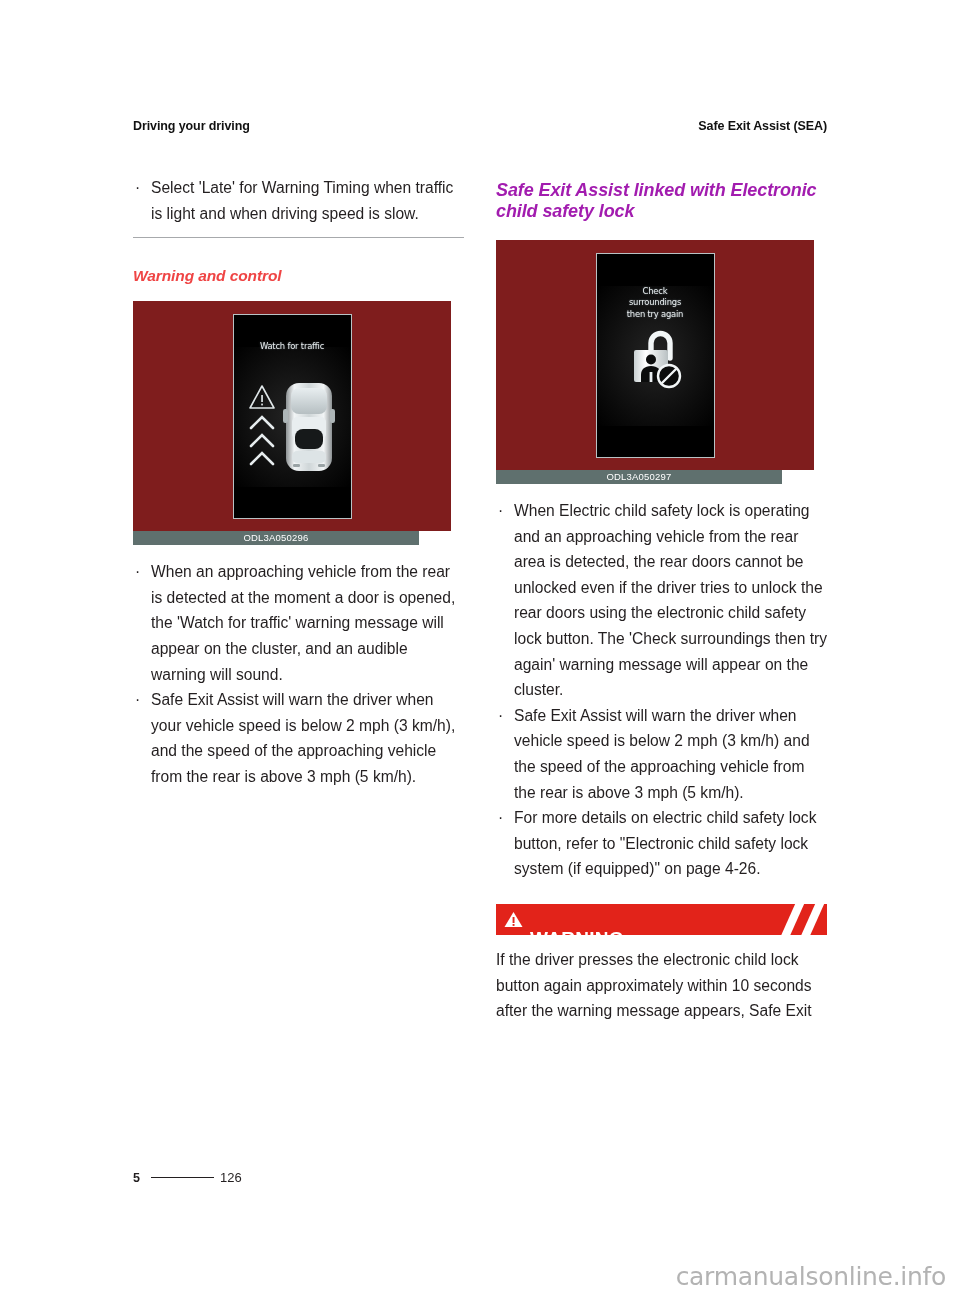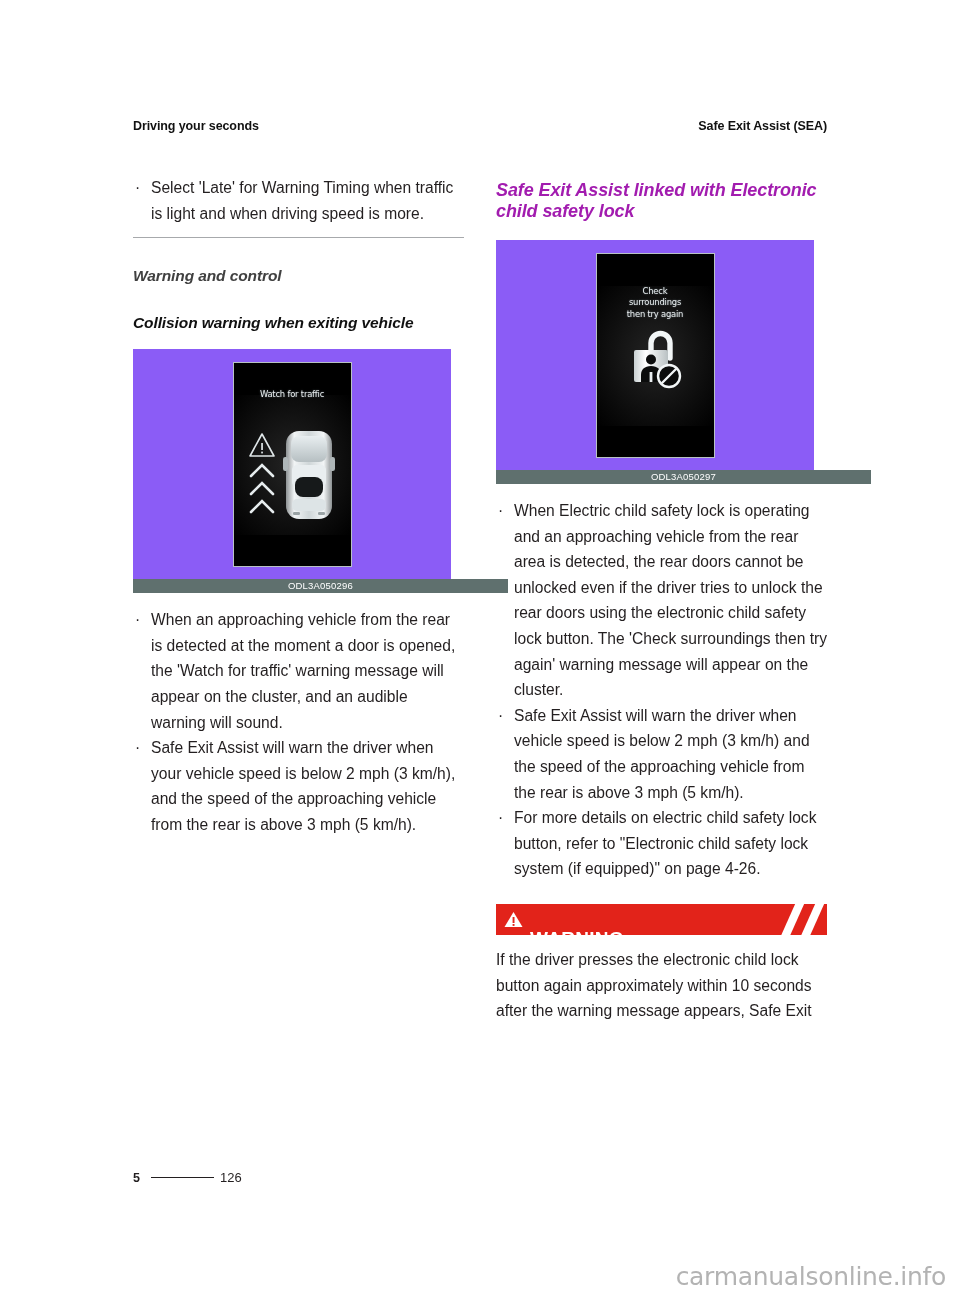--- a/index.html
+++ b/index.html
@@ -85,21 +85,21 @@
     font-size: 16.5px;
     font-weight: bold;
     color: #111;
     margin: 31px 0 0 0;
     letter-spacing: -0.15px;
   }
   .h-sub {
     font-size: 15.5px;
     font-weight: bold;
     font-style: italic;
-    color: #404040;
+    color: #ef4444;
     margin: 29px 0 0 0;
     letter-spacing: -0.1px;
   }
   .h-sub2 {
     font-size: 15.5px;
     font-weight: bold;
     font-style: italic;
     color: #111;
     margin: 27px 0 0 0;
     line-height: 21px;
@@ -116,28 +116,28 @@
   }
 
   
   .figure {
     margin-top: 16px;
     width: 318px;
   }
   .figure-img {
     width: 318px;
     height: 230px;
-    background: #8b5cf6;
+    background: #7f1d1d;
     position: relative;
     display: flex;
     align-items: center;
     justify-content: center;
   }
   .figure-caption {
-    width: 375px;
+    width: 286px;
     height: 14px;
     background: #5f706e;
     color: #ffffff;
     font-size: 9.5px;
     line-height: 14px;
     text-align: center;
     letter-spacing: 0.2px;
   }
 
   
@@ -264,39 +264,38 @@
     font-family: "DejaVu Sans", sans-serif;
     letter-spacing: -0.3px;
   }
 </style>
 </head>
 <body>
 
 <div class="page">
 
   <div class="runhead">
-    <span>Driving your seconds</span>
+    <span>Driving your driving</span>
     <span>Safe Exit Assist (SEA)</span>
   </div>
 
   <div class="columns">
 
     <div class="col">
 
       <ul class="bullet-list">
         <li>
           <span class="dot">·</span>
-          <span>Select 'Late' for Warning Timing when traffic is light and when driving speed is more.</span>
+          <span>Select 'Late' for Warning Timing when traffic is light and when driving speed is slow.</span>
         </li>
       </ul>
 
       <hr class="rule">
 
       <div class="h-sub">Warning and control</div>
-      <div class="h-sub2">Collision warning when exiting vehicle</div>
 
       <div class="figure">
         <div class="figure-img">
           <div class="cluster">
             <div class="glow"></div>
             <div class="cluster-text">Watch for traffic</div>
             <div class="cluster-art">
 
               <div class="sea-icons">
                 <svg width="30" height="92" viewBox="0 0 30 92">

